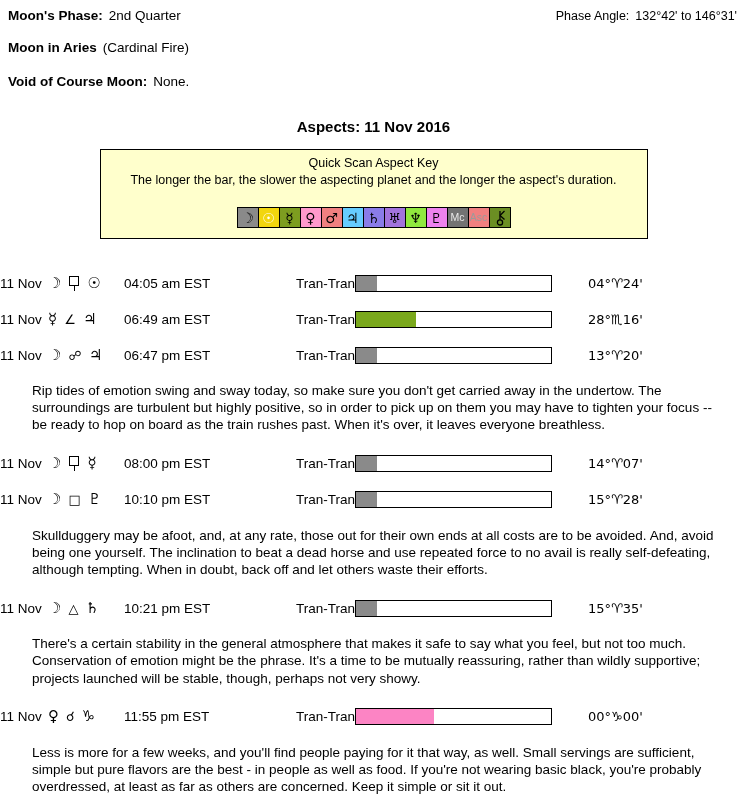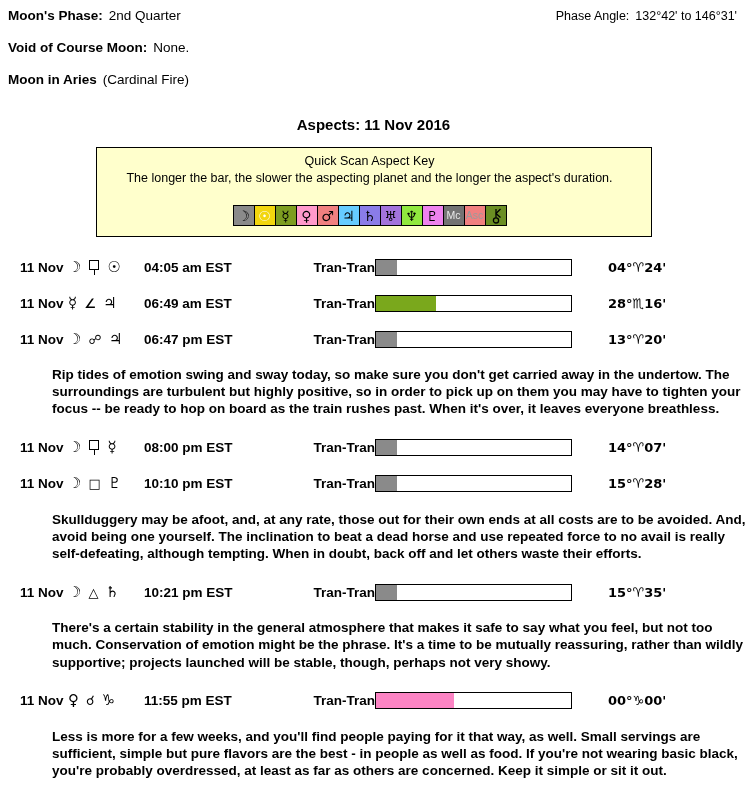--- a/index.html
+++ b/index.html
@@ -23,36 +23,36 @@
   
   .aspects-title{
     text-align:center;font-weight:bold;font-size:15px;
     margin-top:29px;
   }
 
   
   .keybox{
     width:546px;margin:14px auto 0 auto;
     background:#ffffcc;border:1px solid #000;
-    text-align:center;padding:6px 8px 10px 0;
+    text-align:center;padding:6px 0 10px 0;
   }
   .keybox .kb-title{font-size:12.5px;margin-bottom:3px;}
   .keybox .kb-sub{font-size:12.5px;margin-bottom:20px;}
   .kb-icons{display:flex;justify-content:center;}
   .key-icon{
     width:20px;height:19px;border:1px solid #000;margin-left:-1px;
     display:flex;align-items:center;justify-content:center;
     font-size:14px;line-height:1;
     font-family:"DejaVu Sans",sans-serif;
   }
   .key-icon:first-child{margin-left:0;}
   .key-icon.txt{font-size:10.5px;font-family:"Liberation Sans",sans-serif;}
 
   
-  .rows{margin-top:21px;padding-left:20px;font-weight:bold;}
+  .rows{margin-top:35px;padding-left:0;}
   .arow{display:flex;align-items:center;height:18px;margin-bottom:18px;}
   .c-date{width:48px;}
   .c-glyphs{width:76px;display:inline-flex;align-items:center;gap:7px;}
   .c-glyphs .g{font-size:15px;line-height:1;}
   .c-glyphs .asp-ch{font-size:13px;}
   .c-time{width:110px;}
   .c-type{width:121px;text-align:right;}
   .c-bar{
     width:195px;height:15px;border:1px solid #000;background:#fff;
     display:inline-block;position:relative;flex:none;
@@ -75,27 +75,27 @@
 
 <div class="tophdr">
   <div class="hline">
     <span class="lbl">Moon's Phase:</span>
     <span class="val">2nd Quarter</span>
     <span class="spacer"></span>
     <span class="phase-angle">
       <span class="pa-lbl">Phase Angle:</span><span>132°42' to 146°31'</span>
     </span>
   </div>
+  <div class="hline hline2">
+    <span class="lbl">Moon in Aries</span>
+    <span class="val">(Cardinal Fire)</span>
+  </div>
   <div class="hline">
     <span class="lbl">Void of Course Moon:</span>
     <span class="val">None.</span>
-  </div>
-  <div class="hline hline2">
-    <span class="lbl">Moon in Aries</span>
-    <span class="val">(Cardinal Fire)</span>
   </div>
 </div>
 
 <div class="aspects-title">Aspects: 11 Nov 2016</div>
 
 <div class="keybox">
   <div class="kb-title">Quick Scan Aspect Key</div>
   <div class="kb-sub">The longer the bar, the slower the aspecting planet and the longer the aspect's duration.</div>
   <div class="kb-icons">
     <span class="key-icon" style="background: rgb(138, 138, 138); color: rgb(0, 0, 0);">☽</span>

